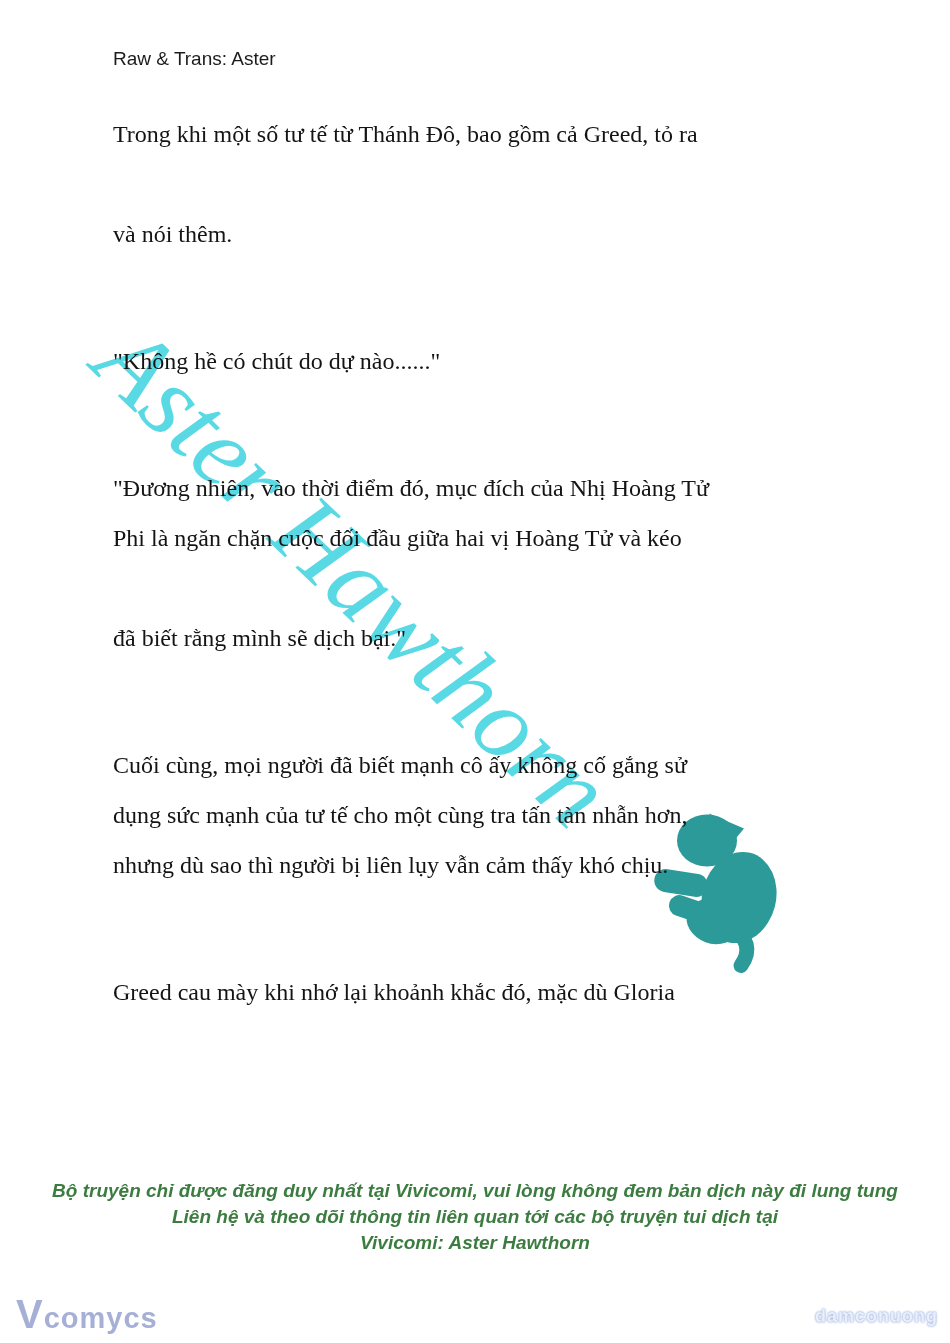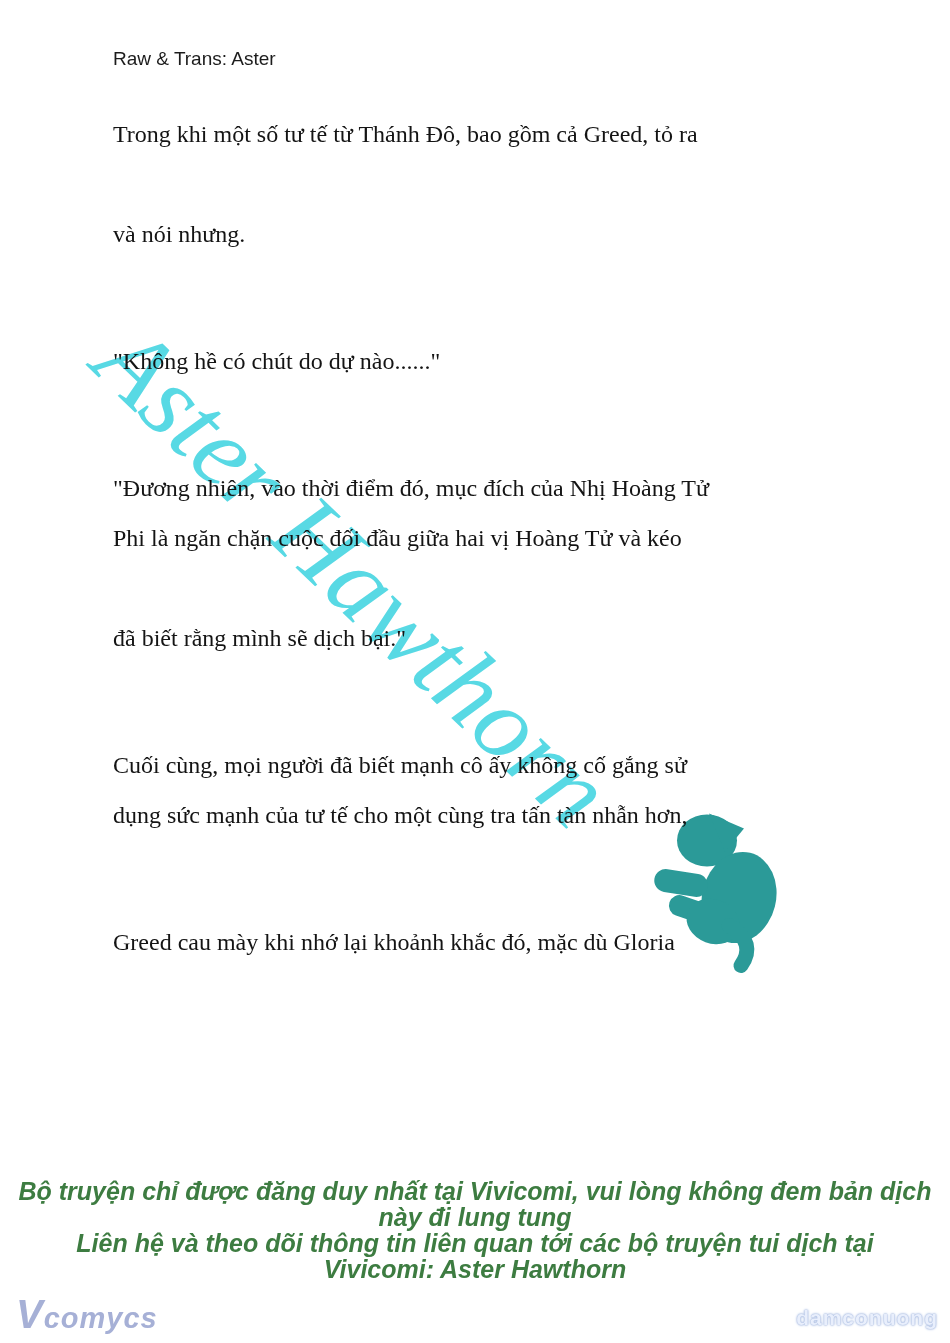--- a/index.html
+++ b/index.html
@@ -46,42 +46,42 @@
   }
   .body-text p{margin:0;}
   .body-text p + p{margin-top:77px;}
 
   
   .footer{
     position:absolute;left:0;right:0;top:1178px;
     text-align:center;
     font-family:"Liberation Sans", sans-serif;
     font-style:italic;font-weight:bold;
-    font-size:25px;line-height:26px;
+    font-size:19px;line-height:26px;
     color:#3d7c41;
     z-index:1;
   }
 
   
   .site-logo{
     position:absolute;left:16px;top:1292px;
     font-family:"Liberation Sans", sans-serif;
-    font-style:italic;font-weight:bold;
+    font-weight:bold;
     font-size:29px;letter-spacing:1px;
     color:#a6b0d6;
     z-index:1;
   }
   .site-logo::first-letter{font-size:40px;}
 
   
   .corner-watermark{
     position:absolute;right:12px;top:1306px;
     font-family:"Liberation Sans", sans-serif;
     font-weight:bold;
-    font-size:21px;letter-spacing:1px;
+    font-size:18px;letter-spacing:1px;
     color:#e9effc;
     text-shadow:0 0 2px #aabde2, 0 0 3px #aabde2, 0 0 1px #9fb2dd;
     z-index:1;
   }
 </style>
 </head>
 <body>
 
 <div class="page">
 
@@ -98,34 +98,35 @@
       <rect x="25" y="92" width="48" height="21" rx="10.5" transform="rotate(19 49 103)"></rect>
       <ellipse cx="70" cy="114" rx="27" ry="22" transform="rotate(20 70 114)"></ellipse>
       <path d="M86 118 C 106 130, 108 144, 98 158" fill="none" stroke="#2b9a98" stroke-width="15" stroke-linecap="round"></path>
     </g>
   </svg>
 
   <div class="body-text">
     <p>
       <span class="line">Trong khi một số tư tế từ Thánh Đô, bao gồm cả Greed, tỏ ra</span><br>
       <br>
-      <span class="line">và nói nhưng.</span>
+      <span class="line">và nói thêm.</span>
     </p>
     <p>
       <span class="line">"Không hề có chút do dự nào......"</span>
     </p>
     <p>
       <span class="line">"Đương nhiên, vào thời điểm đó, mục đích của Nhị Hoàng Tử</span><br>
       <span class="line">Phi là ngăn chặn cuộc đối đầu giữa hai vị Hoàng Tử và kéo</span><br>
       <br>
       <span class="line">đã biết rằng mình sẽ dịch bại."</span>
     </p>
     <p>
       <span class="line">Cuối cùng, mọi người đã biết mạnh cô ấy không cố gắng sử</span><br>
       <span class="line">dụng sức mạnh của tư tế cho một cùng tra tấn tàn nhẫn hơn,</span><br>
+      <span class="line">nhưng dù sao thì người bị liên lụy vẫn cảm thấy khó chịu.</span>
     </p>
     <p>
       <span class="line">Greed cau mày khi nhớ lại khoảnh khắc đó, mặc dù Gloria</span><br>
     </p>
   </div>
 
   <div class="footer">
     <div>Bộ truyện chỉ được đăng duy nhất tại Vivicomi, vui lòng không đem bản dịch này đi lung tung</div>
     <div>Liên hệ và theo dõi thông tin liên quan tới các bộ truyện tui dịch tại</div>
     <div>Vivicomi: Aster Hawthorn</div>

